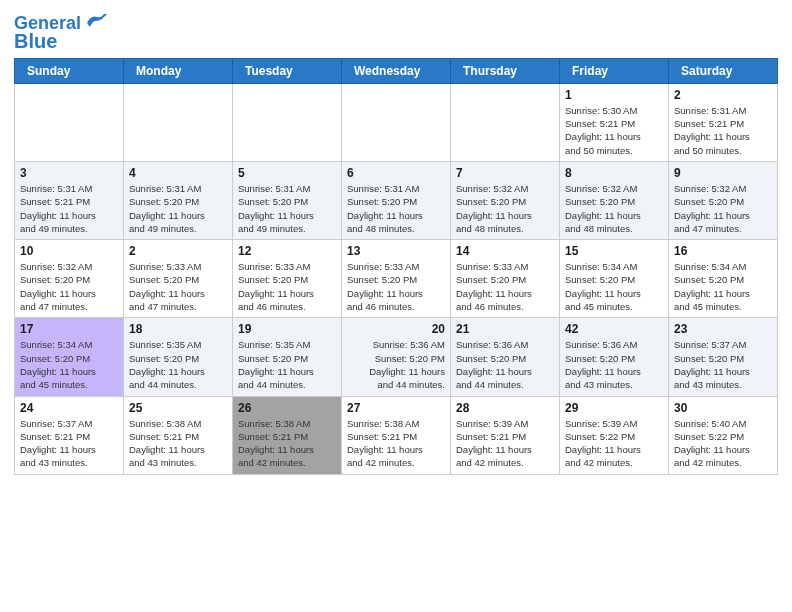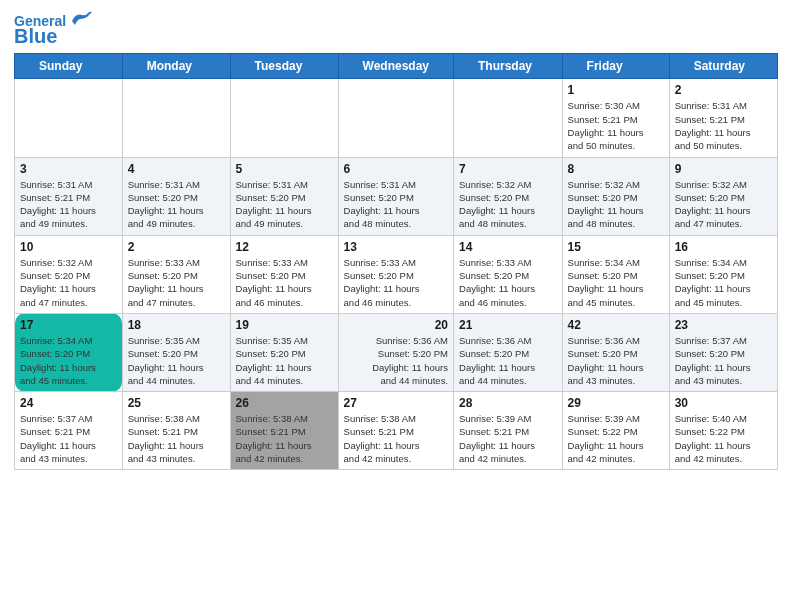--- a/index.html
+++ b/index.html
@@ -16,21 +16,21 @@
       justify-content: space-between;
       margin-bottom: 2px;
     }
     .logo {
       display: flex;
       flex-direction: column;
       align-items: flex-start;
       margin-top: 4px;
     }
     .logo-text {
-      font-size: 14px;
+      font-size: 18px;
       font-weight: bold;
       color: #1a1a1a;
       line-height: 1.1;
     }
     .logo-text span { color: #2979c7; }
     .month-title {
       font-size: 36px;
       font-weight: bold;
       color: #1a1a1a;
       text-align: right;
@@ -46,21 +46,21 @@
       width: 100%;
       border-collapse: collapse;
       border: 1px solid #ccc;
     }
     .calendar-table th {
       background-color: #2979c7;
       color: #fff;
       font-size: 12px;
       font-weight: bold;
       text-align: left;
-      padding: 5px 24px;
+      padding: 5px 12px;
       border: 1px solid #1a60a8;
     }
     .calendar-table td {
       vertical-align: top;
       padding: 4px 5px;
       border: 1px solid #ccc;
       width: calc(100% / 7);
       min-height: 70px;
       font-size: 10px;
       color: #333;
@@ -238,21 +238,21 @@
         </td>
         <td style="background: rgb(255, 255, 255);">
           <span class="day-num">16</span>
           <div class="cell-text" style="white-space: pre-line;">Sunrise: 5:34 AM
 Sunset: 5:20 PM
 Daylight: 11 hours
 and 45 minutes.</div>
         </td>
       </tr>
       <tr>
-        <td style="background: #14b8a6; border-radius: 10px;">
+        <td style="background: #c4b5fd;">
           <span class="day-num">17</span>
           <div class="cell-text" style="white-space: pre-line;">Sunrise: 5:34 AM
 Sunset: 5:20 PM
 Daylight: 11 hours
 and 45 minutes.</div>
         </td>
         <td style="background: rgb(240, 244, 248);">
           <span class="day-num">18</span>
           <div class="cell-text" style="white-space: pre-line;">Sunrise: 5:35 AM
 Sunset: 5:20 PM

